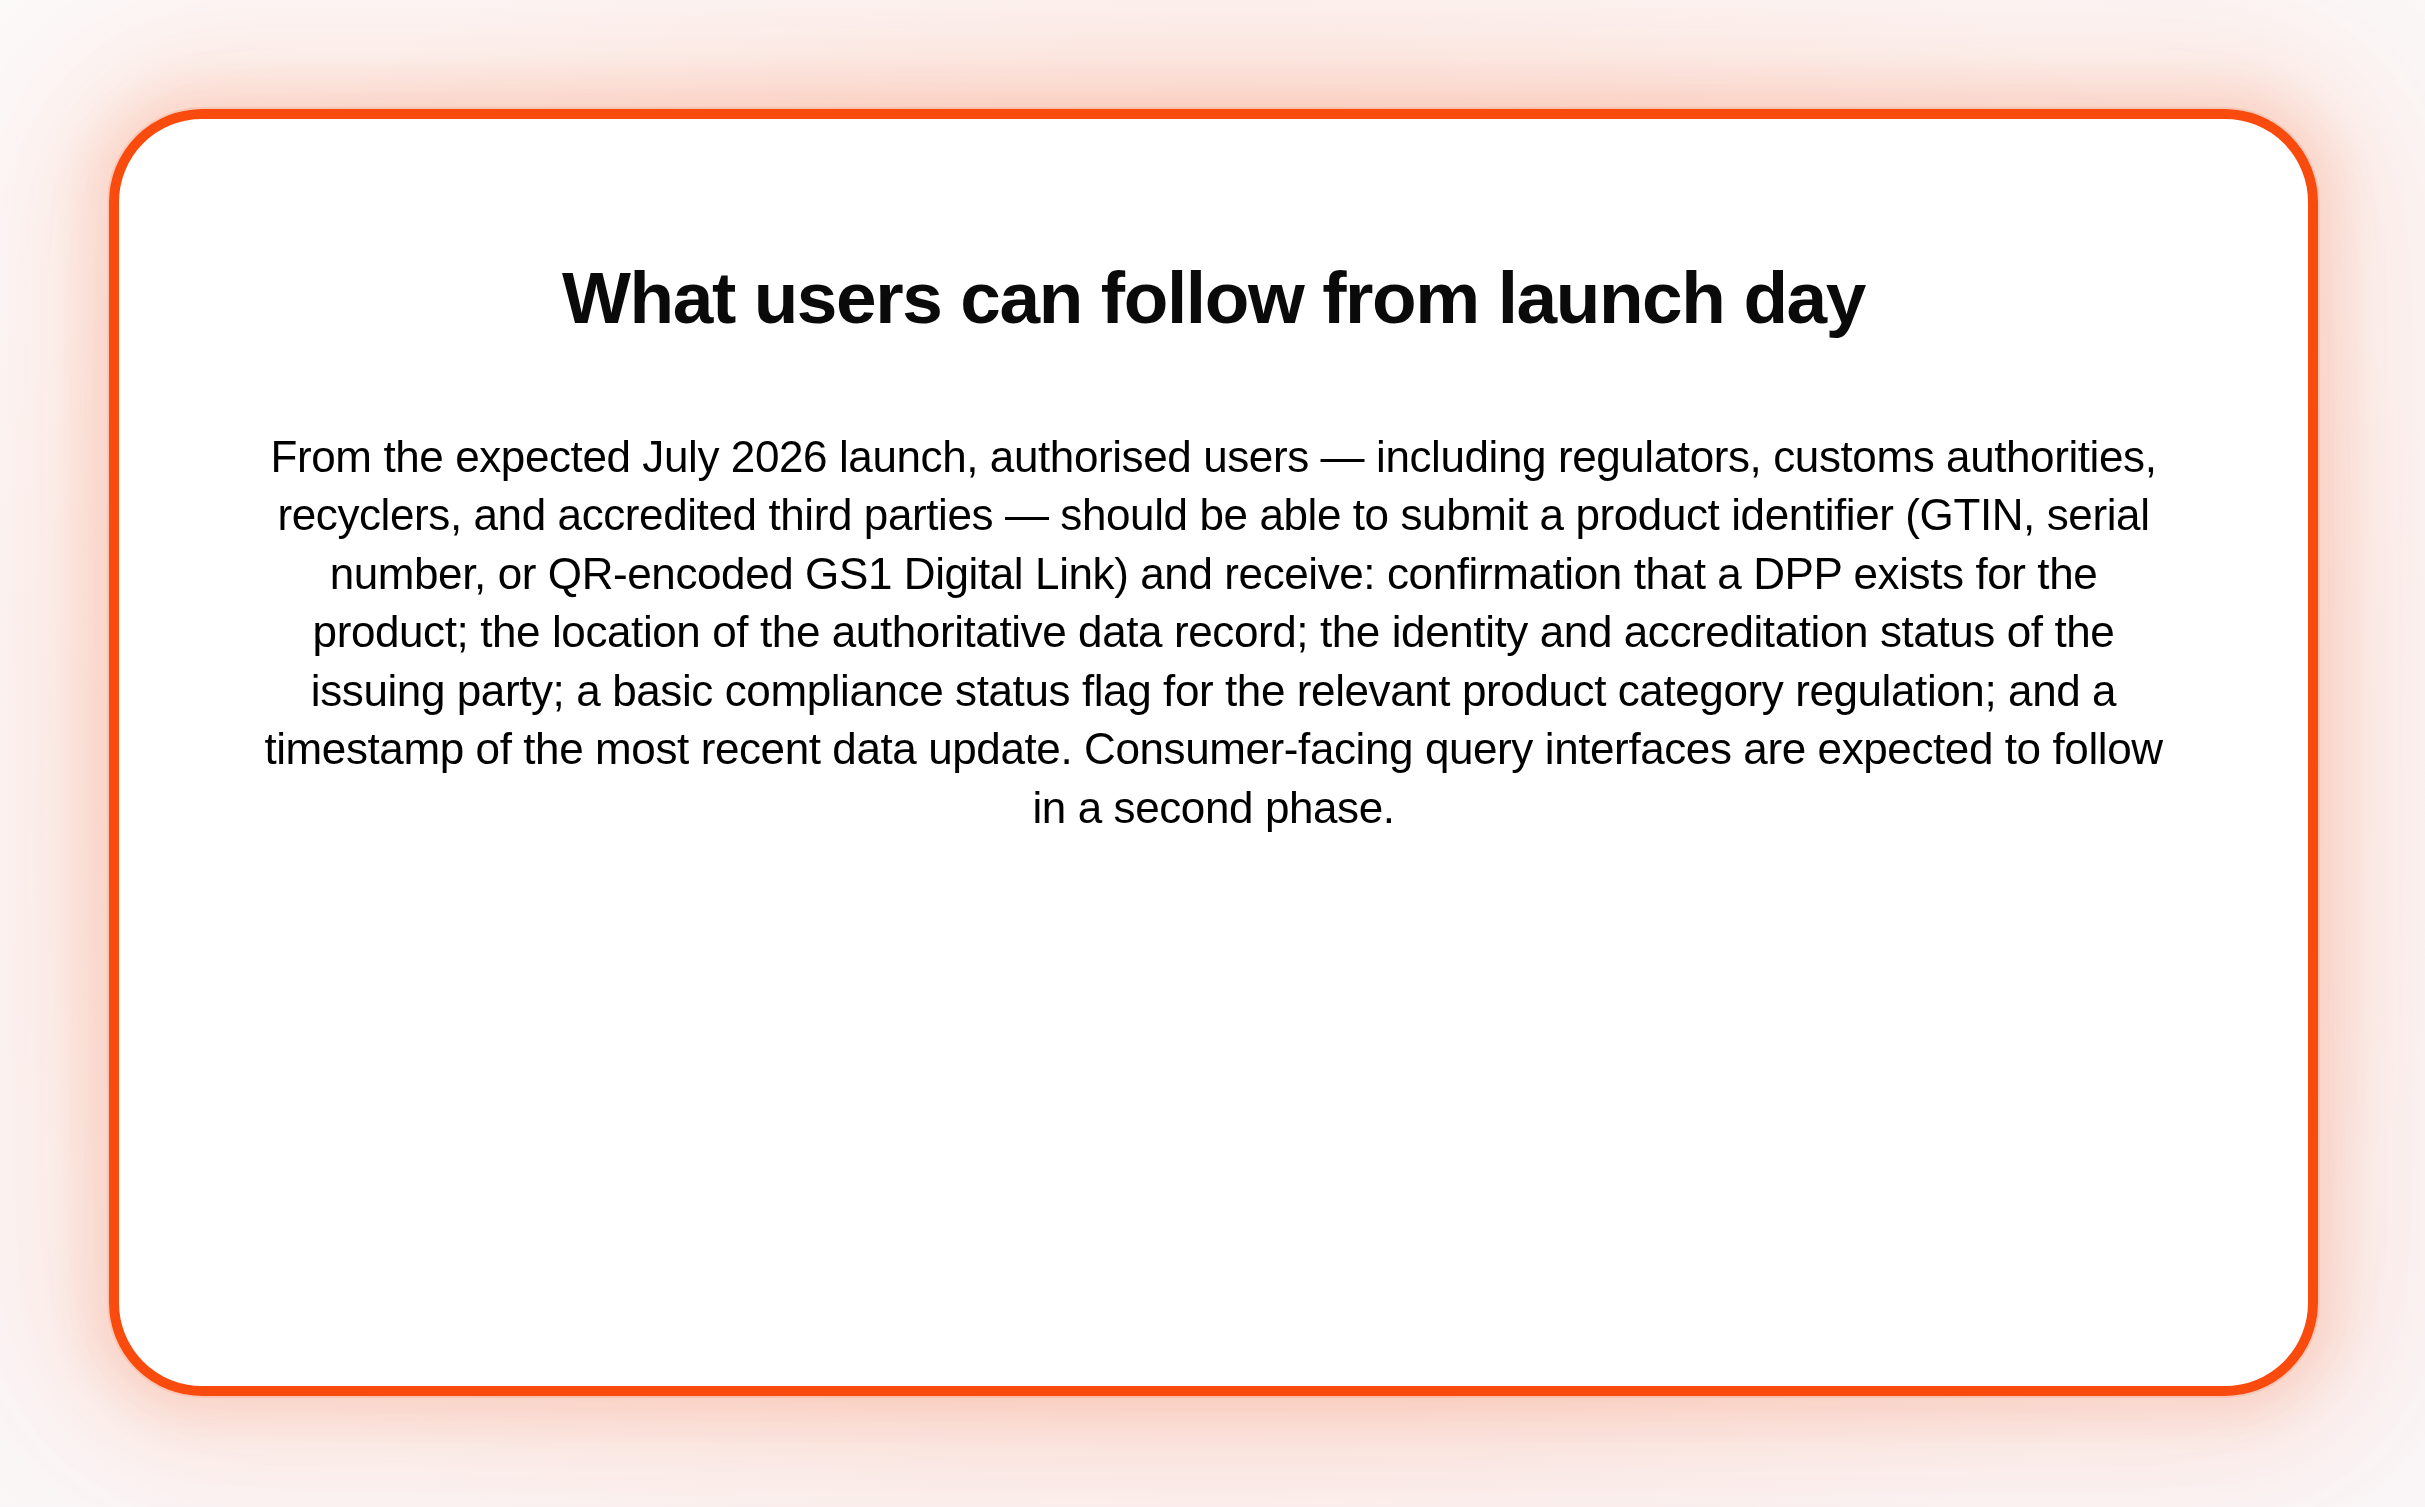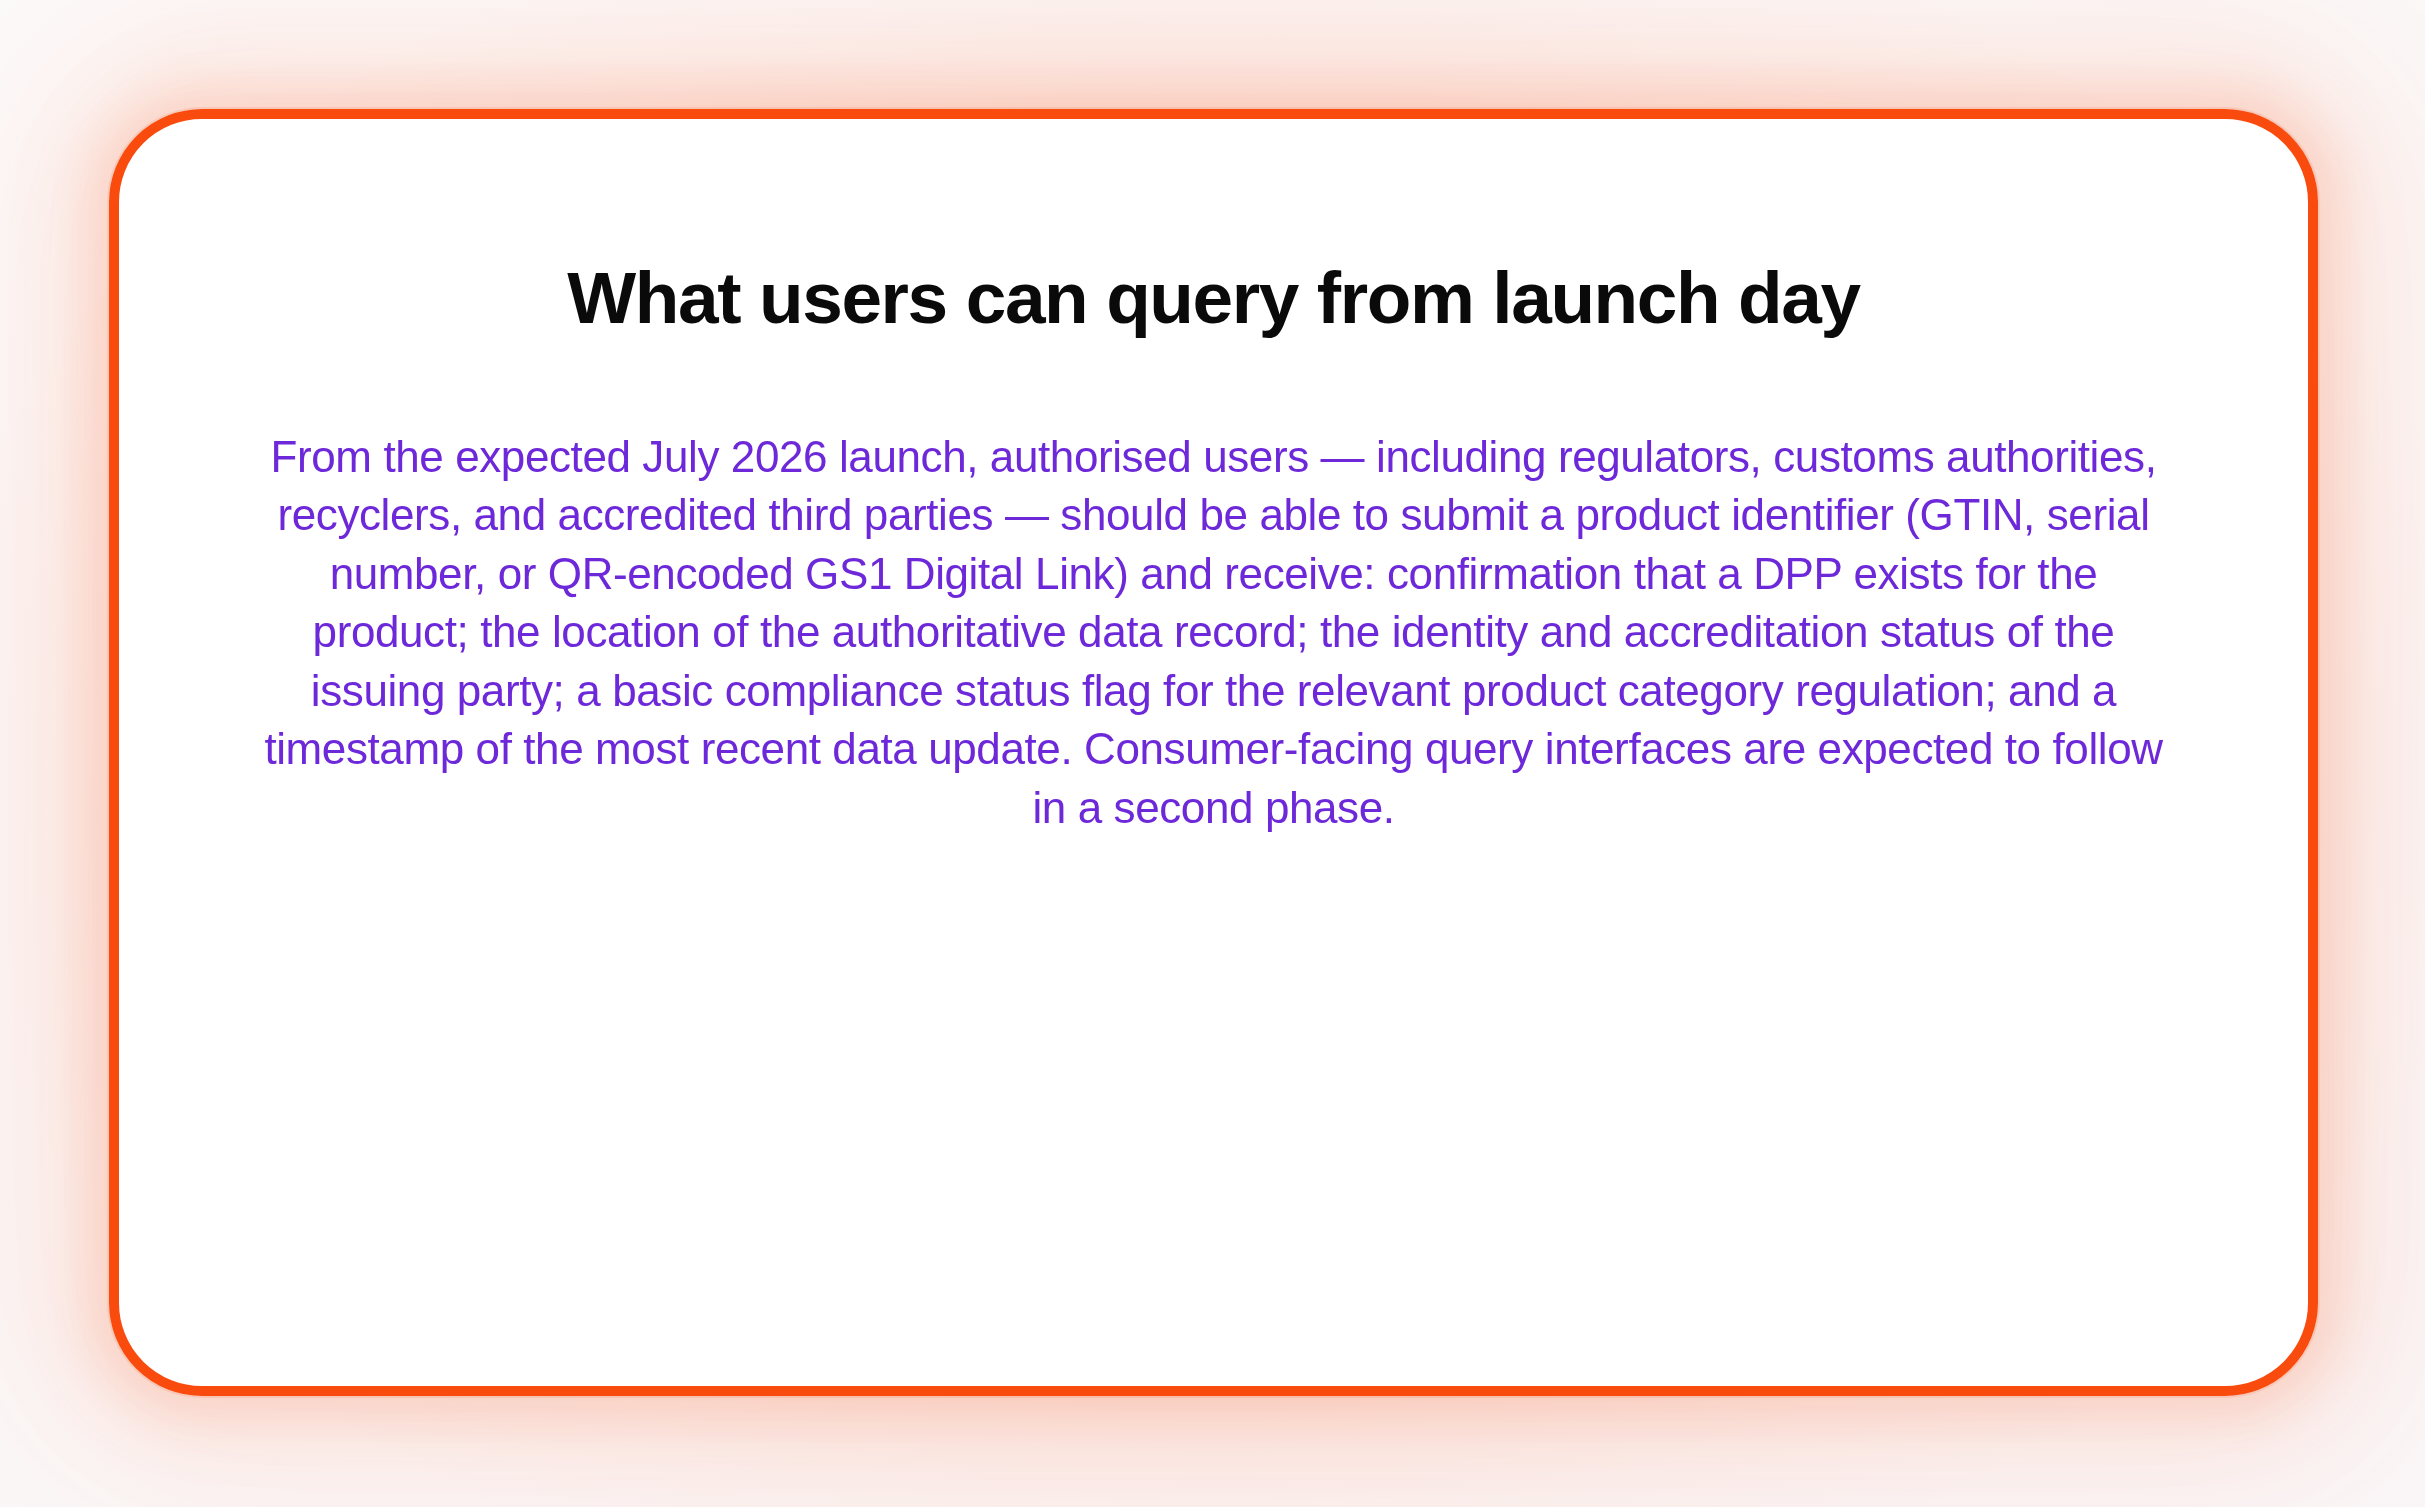--- a/index.html
+++ b/index.html
@@ -83,35 +83,35 @@
     white-space: nowrap;
   }
 
   .card-body {
     margin: 0;
     padding-top: 89px;
     font-size: 44px;
     line-height: 1.33;
     font-weight: 400;
     letter-spacing: -0.4px;
-    color: #6d28d9;
+    color: #000000;
     text-align: center;
   }
 </style>
 </head>
 <body>
 
 <div class="stage">
 
   <div class="glow"></div>
 
   <div class="card">
     <div class="card-inner">
 
-      <h1 class="card-title">What users can query from launch day</h1>
+      <h1 class="card-title">What users can follow from launch day</h1>
 
       <p class="card-body">From the expected July 2026 launch, authorised users — including regulators, customs authorities, recyclers, and accredited third parties — should be able to submit a product identifier (GTIN, serial number, or QR-encoded GS1 Digital Link) and receive: confirmation that a DPP exists for the product; the location of the authoritative data record; the identity and accreditation status of the issuing party; a basic compliance status flag for the relevant product category regulation; and a timestamp of the most recent data update. Consumer-facing query interfaces are expected to follow in a second phase.</p>
 
     </div>
   </div>
 
 </div>
 
 
 </body></html>

